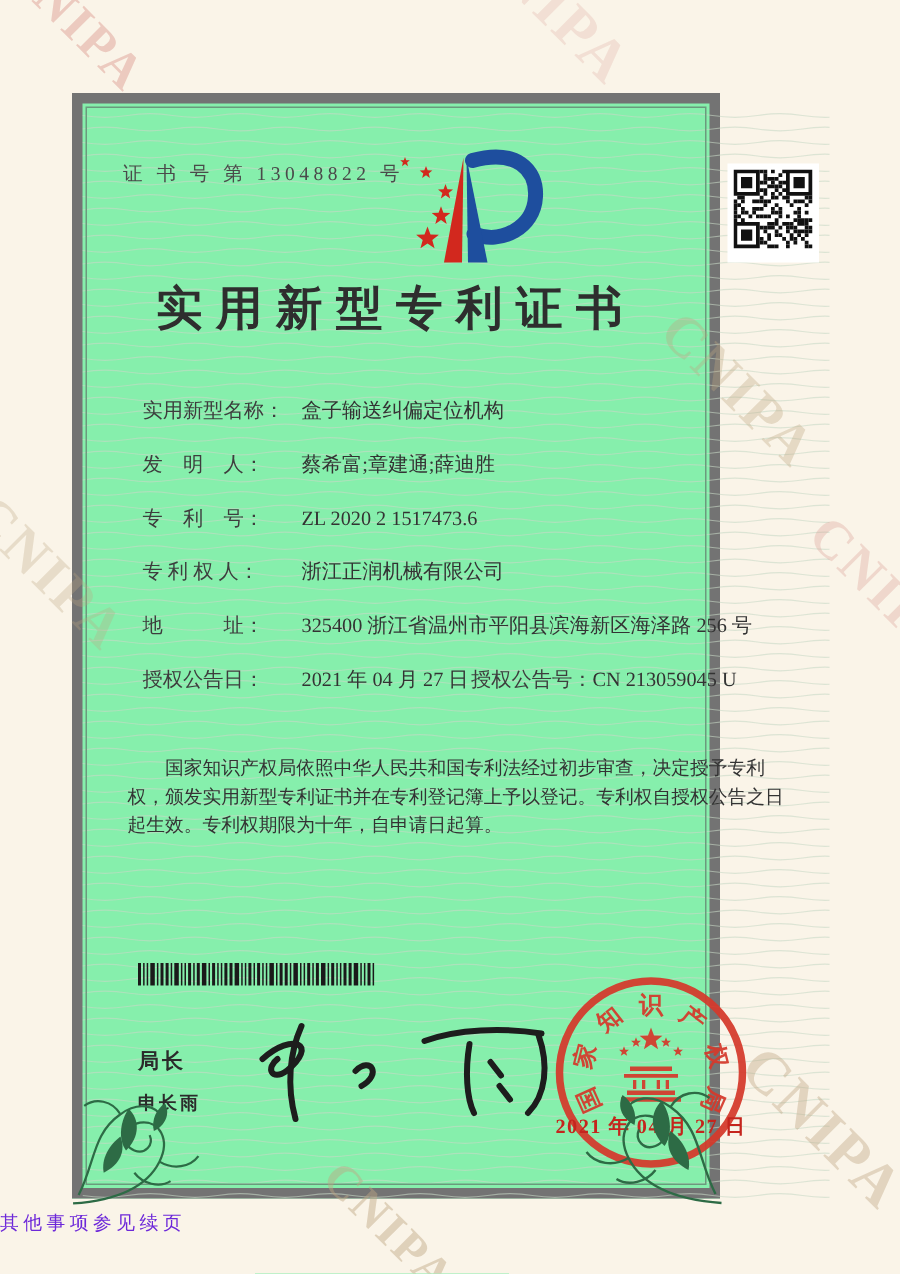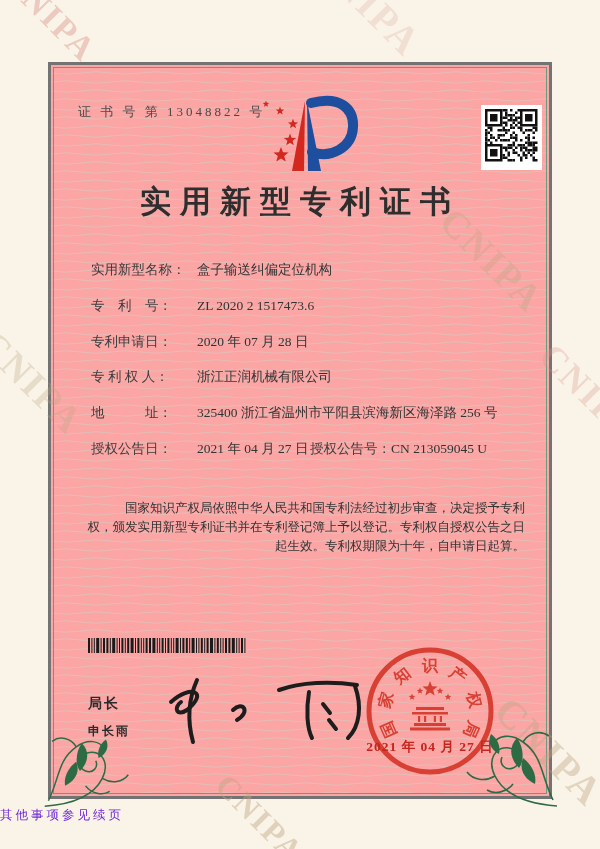--- a/index.html
+++ b/index.html
@@ -8,39 +8,39 @@
     background:#faf4e8;
     font-family:"Liberation Serif","DejaVu Serif",serif;
     color:#3a3a3a;
   }
   .wm{
     position:absolute;z-index:1;font-weight:bold;letter-spacing:2px;
     font-family:"Liberation Serif","DejaVu Serif",serif;
     transform:rotate(45deg);pointer-events:none;white-space:nowrap;
   }
   .cert-box{
-    position:absolute;left:48px;top:62px;width:504px;height:737px;
-    box-sizing:border-box;border:3px solid #737373;background:#fca5a5;
+    position:absolute;left:48px;top:62px;width:432px;height:737px;
+    box-sizing:border-box;border:7px solid #737373;background:#86efac;
   }
   .cert-inner-line{position:absolute;inset:2px;border:1px solid #6b9a7d;pointer-events:none;}
   .guilloche{position:absolute;left:0;top:0;width:498px;height:731px;}
   .content{position:relative;z-index:2;width:100%;height:100%;}
   .cert-no{position:absolute;left:27px;top:38px;font-size:13px;letter-spacing:3px;color:#4a4a4a;}
   .logo{position:absolute;left:197px;top:28px;}
   .qr-wrap{position:absolute;left:430px;top:40px;background:#fff;padding:4px;}
   .title{
     position:absolute;left:0;top:116px;width:100%;text-align:center;
     font-size:31px;font-weight:bold;letter-spacing:9px;color:#2e2e2e;
   }
   .fields{position:absolute;left:40px;top:196px;width:440px;}
   .frow{height:35.8px;position:relative;font-size:13.5px;}
   .flabel{display:inline-block;width:106px;white-space:pre;color:#3d3d3d;}
   .fvalue{color:#333;}
   .pair2{position:absolute;left:219px;top:0;}
-  .paras{position:absolute;left:30px;top:434px;width:444px;font-size:12.5px;line-height:19.2px;color:#333;text-align:right;}
+  .paras{position:absolute;left:30px;top:434px;width:444px;font-size:12.5px;line-height:19.2px;color:#333;}
   .paras p{margin:0;text-indent:2em;}
   .barcode{position:absolute;left:37px;top:573px;}
   .issuer-title{position:absolute;left:37px;top:630px;font-family:Liberation Serif, serif;font-weight:600;font-size:14px;letter-spacing:2px;color:#2b2b2b;}
   .issuer-name{position:absolute;left:37px;top:658px;font-family:"Liberation Sans","DejaVu Sans",sans-serif;font-weight:600;font-size:12px;letter-spacing:2px;color:#2b2b2b;}
   .signature{position:absolute;left:100px;top:603px;}
   .seal{position:absolute;left:312px;top:579px;opacity:0.93;}
   .seal-date{
     position:absolute;left:279px;top:673px;width:200px;text-align:center;
     font-size:13.5px;font-weight:bold;color:#c5251d;letter-spacing:1px;z-index:3;
   }
@@ -320,24 +320,24 @@
         </svg>
     </div>
 
     <div class="title">实用新型专利证书</div>
 
     <div class="fields">
       <div class="frow">
         <span class="flabel">实用新型名称：</span><span class="fvalue">盒子输送纠偏定位机构</span>
       </div>
       <div class="frow">
+        <span class="flabel">发　明　人：</span><span class="fvalue">蔡希富;章建通;薛迪胜</span>
+      </div>
+      <div class="frow">
         <span class="flabel">专　利　号：</span><span class="fvalue">ZL 2020 2 1517473.6</span>
-      </div>
-      <div class="frow">
-        <span class="flabel">专利申请日：</span><span class="fvalue">2020 年 07 月 28 日</span>
       </div>
       <div class="frow">
         <span class="flabel">专 利 权 人：</span><span class="fvalue">浙江正润机械有限公司</span>
       </div>
       <div class="frow">
         <span class="flabel">地　　　址：</span><span class="fvalue">325400 浙江省温州市平阳县滨海新区海泽路 256 号</span>
       </div>
       <div class="frow">
         <span class="flabel">授权公告日：</span><span class="fvalue">2021 年 04 月 27 日</span>
         <span class="pair2">

